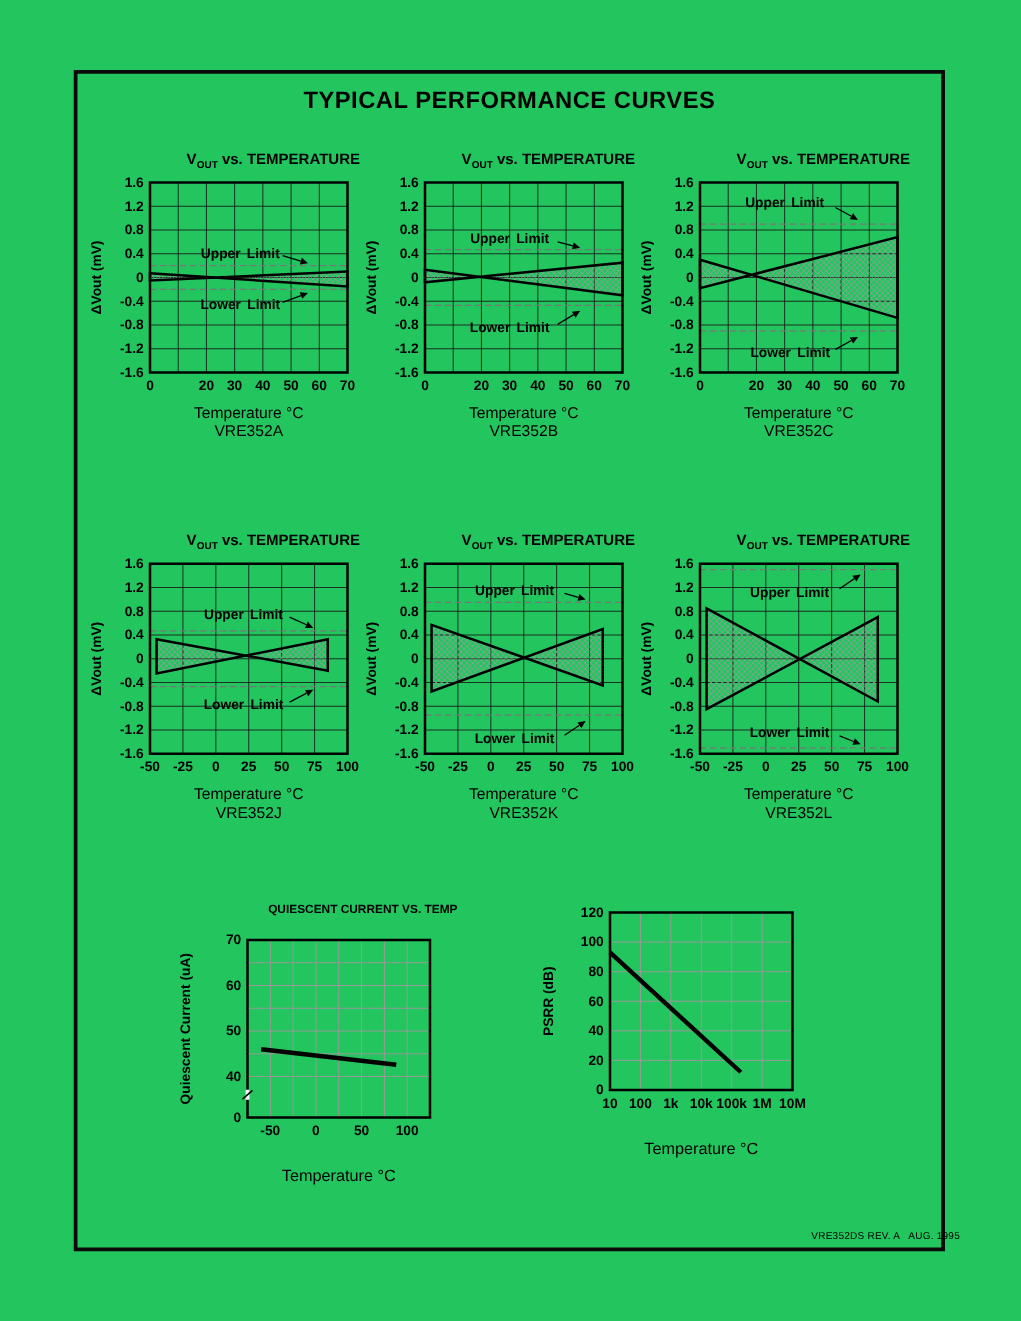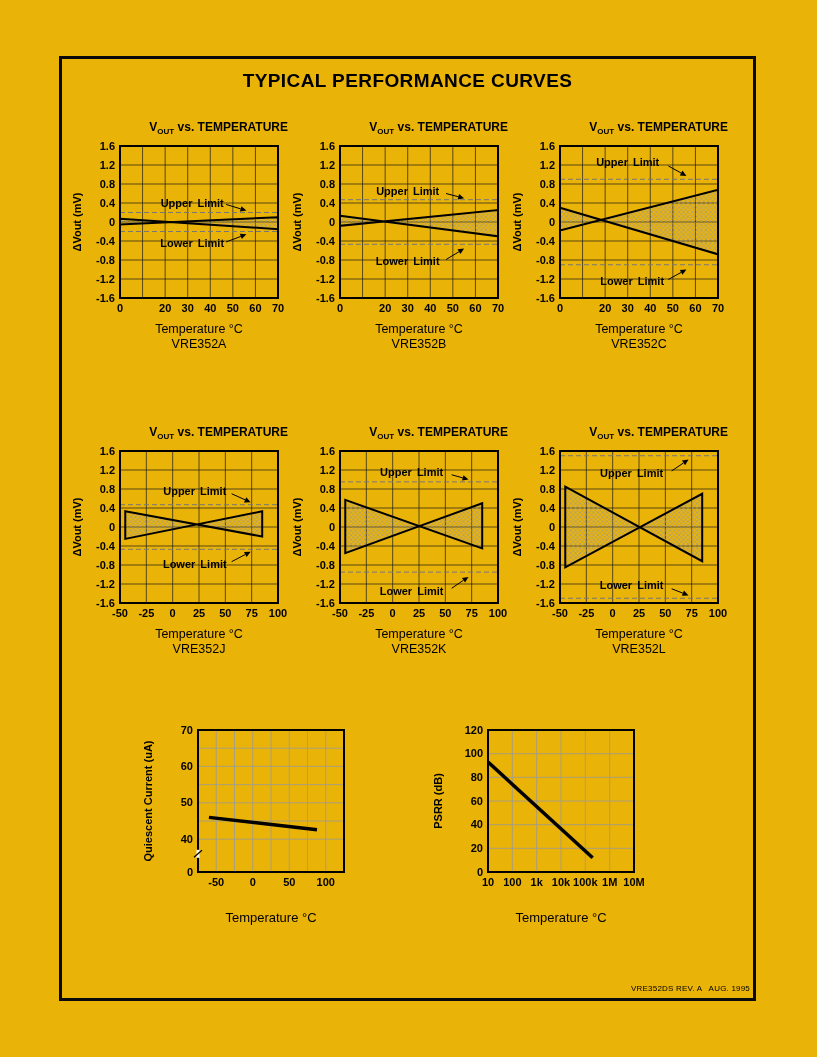--- a/index.html
+++ b/index.html
@@ -1,37 +1,37 @@
 <!DOCTYPE html>
 <html><head>
 <meta charset="utf-8">
 <style>
   html,body{margin:0;padding:0;background:#fff;}
-  .page{position:relative;width:817px;height:1057px;background:#eab308;
+  .page{position:relative;width:817px;height:1057px;background:#22c55e;
         font-family:"Liberation Sans",sans-serif;color:#000;overflow:hidden;}
   .pborder{position:absolute;left:59px;top:56px;width:697px;height:945px;
            border:3px solid #0a0a0a;box-sizing:border-box;}
   .ptitle{position:absolute;left:59px;top:70px;width:697px;text-align:center;
           font-size:19px;font-weight:700;letter-spacing:.4px;}
   .crow{position:absolute;display:flex;}
   #row-top{left:68px;top:120px;}
   #row-mid{left:68px;top:425px;}
   #slot-quiescent{position:absolute;left:136px;top:722px;}
   #slot-psrr{position:absolute;left:426px;top:722px;}
   .schart{width:220px;}
   .ctitle{box-sizing:border-box;text-align:right;font-weight:700;}
   .schart .ctitle{width:220px;height:20px;padding-left:42px;font-size:12px;}
   .ctitle sub{font-size:8px;font-weight:700;}
   .xlab,.part{box-sizing:border-box;text-align:center;font-weight:400;}
   .schart .xlab,.schart .part{width:220px;padding-left:42px;font-size:12.5px;}
   .schart .part{margin-top:1px;}
   .bchart{width:230px;}
   .bchart .ctitle{width:230px;height:22px;padding-left:40px;font-size:9.5px;}
   .bchart .xlab{width:230px;padding-left:40px;font-size:13px;margin-top:2px;}
-  .footer{position:absolute;left:59px;top:984px;width:691px;text-align:right;
+  .footer{position:absolute;left:77px;top:984px;width:691px;text-align:right;
           font-size:8px;white-space:pre;letter-spacing:.2px;}
   svg text{font-family:"Liberation Sans",sans-serif;}
 </style>
 </head>
 <body>
 
 <div class="page">
   <div class="pborder"></div>
   <div class="ptitle">TYPICAL PERFORMANCE CURVES</div>
   <div class="crow" id="row-top">
@@ -335,21 +335,21 @@
           <text x="13" y="82" text-anchor="middle" font-size="11" font-weight="700" fill="#000000" transform="rotate(-90 13 82)">ΔVout (mV)</text>
           <text x="123.62666666666667" y="32.30000000000001" text-anchor="middle" font-size="11" font-weight="700" fill="#000000" style="word-spacing: 2px;">Upper Limit</text>
           <line x1="163.65333333333334" y1="25.94999999999999" x2="175.5368588531862" y2="17.91169753206155" stroke="#000000" stroke-width="1"></line>
           <polygon points="180.50666666666666,14.550000000000011 177.1056510348149,20.230941178352428 173.9680666715575,15.59245388577067" fill="#000000"></polygon>
           <text x="123.62666666666667" y="144.4" text-anchor="middle" font-size="11" font-weight="700" fill="#000000" style="word-spacing: 2px;">Lower Limit</text>
           <line x1="163.65333333333334" y1="143.75" x2="174.92543775807567" y2="148.19775481158248" stroke="#000000" stroke-width="1"></line>
           <polygon points="180.50666666666666,150.4 173.89772333681415,150.80232830225827 175.9531521793372,145.5931813209067" fill="#000000"></polygon>
         </svg><div class="xlab">Temperature °C</div><div class="part">VRE352L</div></div>
     </div>
   <div id="slot-quiescent">
-      <div class="bchart"><svg width="230" height="182" viewBox="0 0 230 182">
+      <div class="bchart"><div class="ctitle">QUIESCENT CURRENT VS. TEMP</div><svg width="230" height="182" viewBox="0 0 230 182">
           <line x1="80.25" y1="8" x2="80.25" y2="150" stroke="#999999" stroke-width="0.8"></line>
           <line x1="98.5" y1="8" x2="98.5" y2="150" stroke="#999999" stroke-width="0.8"></line>
           <line x1="116.75" y1="8" x2="116.75" y2="150" stroke="#999999" stroke-width="0.8"></line>
           <line x1="135" y1="8" x2="135" y2="150" stroke="#999999" stroke-width="0.8"></line>
           <line x1="153.25" y1="8" x2="153.25" y2="150" stroke="#999999" stroke-width="0.8"></line>
           <line x1="171.5" y1="8" x2="171.5" y2="150" stroke="#999999" stroke-width="0.8"></line>
           <line x1="189.75" y1="8" x2="189.75" y2="150" stroke="#999999" stroke-width="0.8"></line>
           <line x1="62" y1="117.23076923076923" x2="208" y2="117.23076923076923" stroke="#999999" stroke-width="0.8"></line>
           <line x1="62" y1="99.02564102564102" x2="208" y2="99.02564102564102" stroke="#999999" stroke-width="0.8"></line>
           <line x1="62" y1="80.82051282051282" x2="208" y2="80.82051282051282" stroke="#999999" stroke-width="0.8"></line>

